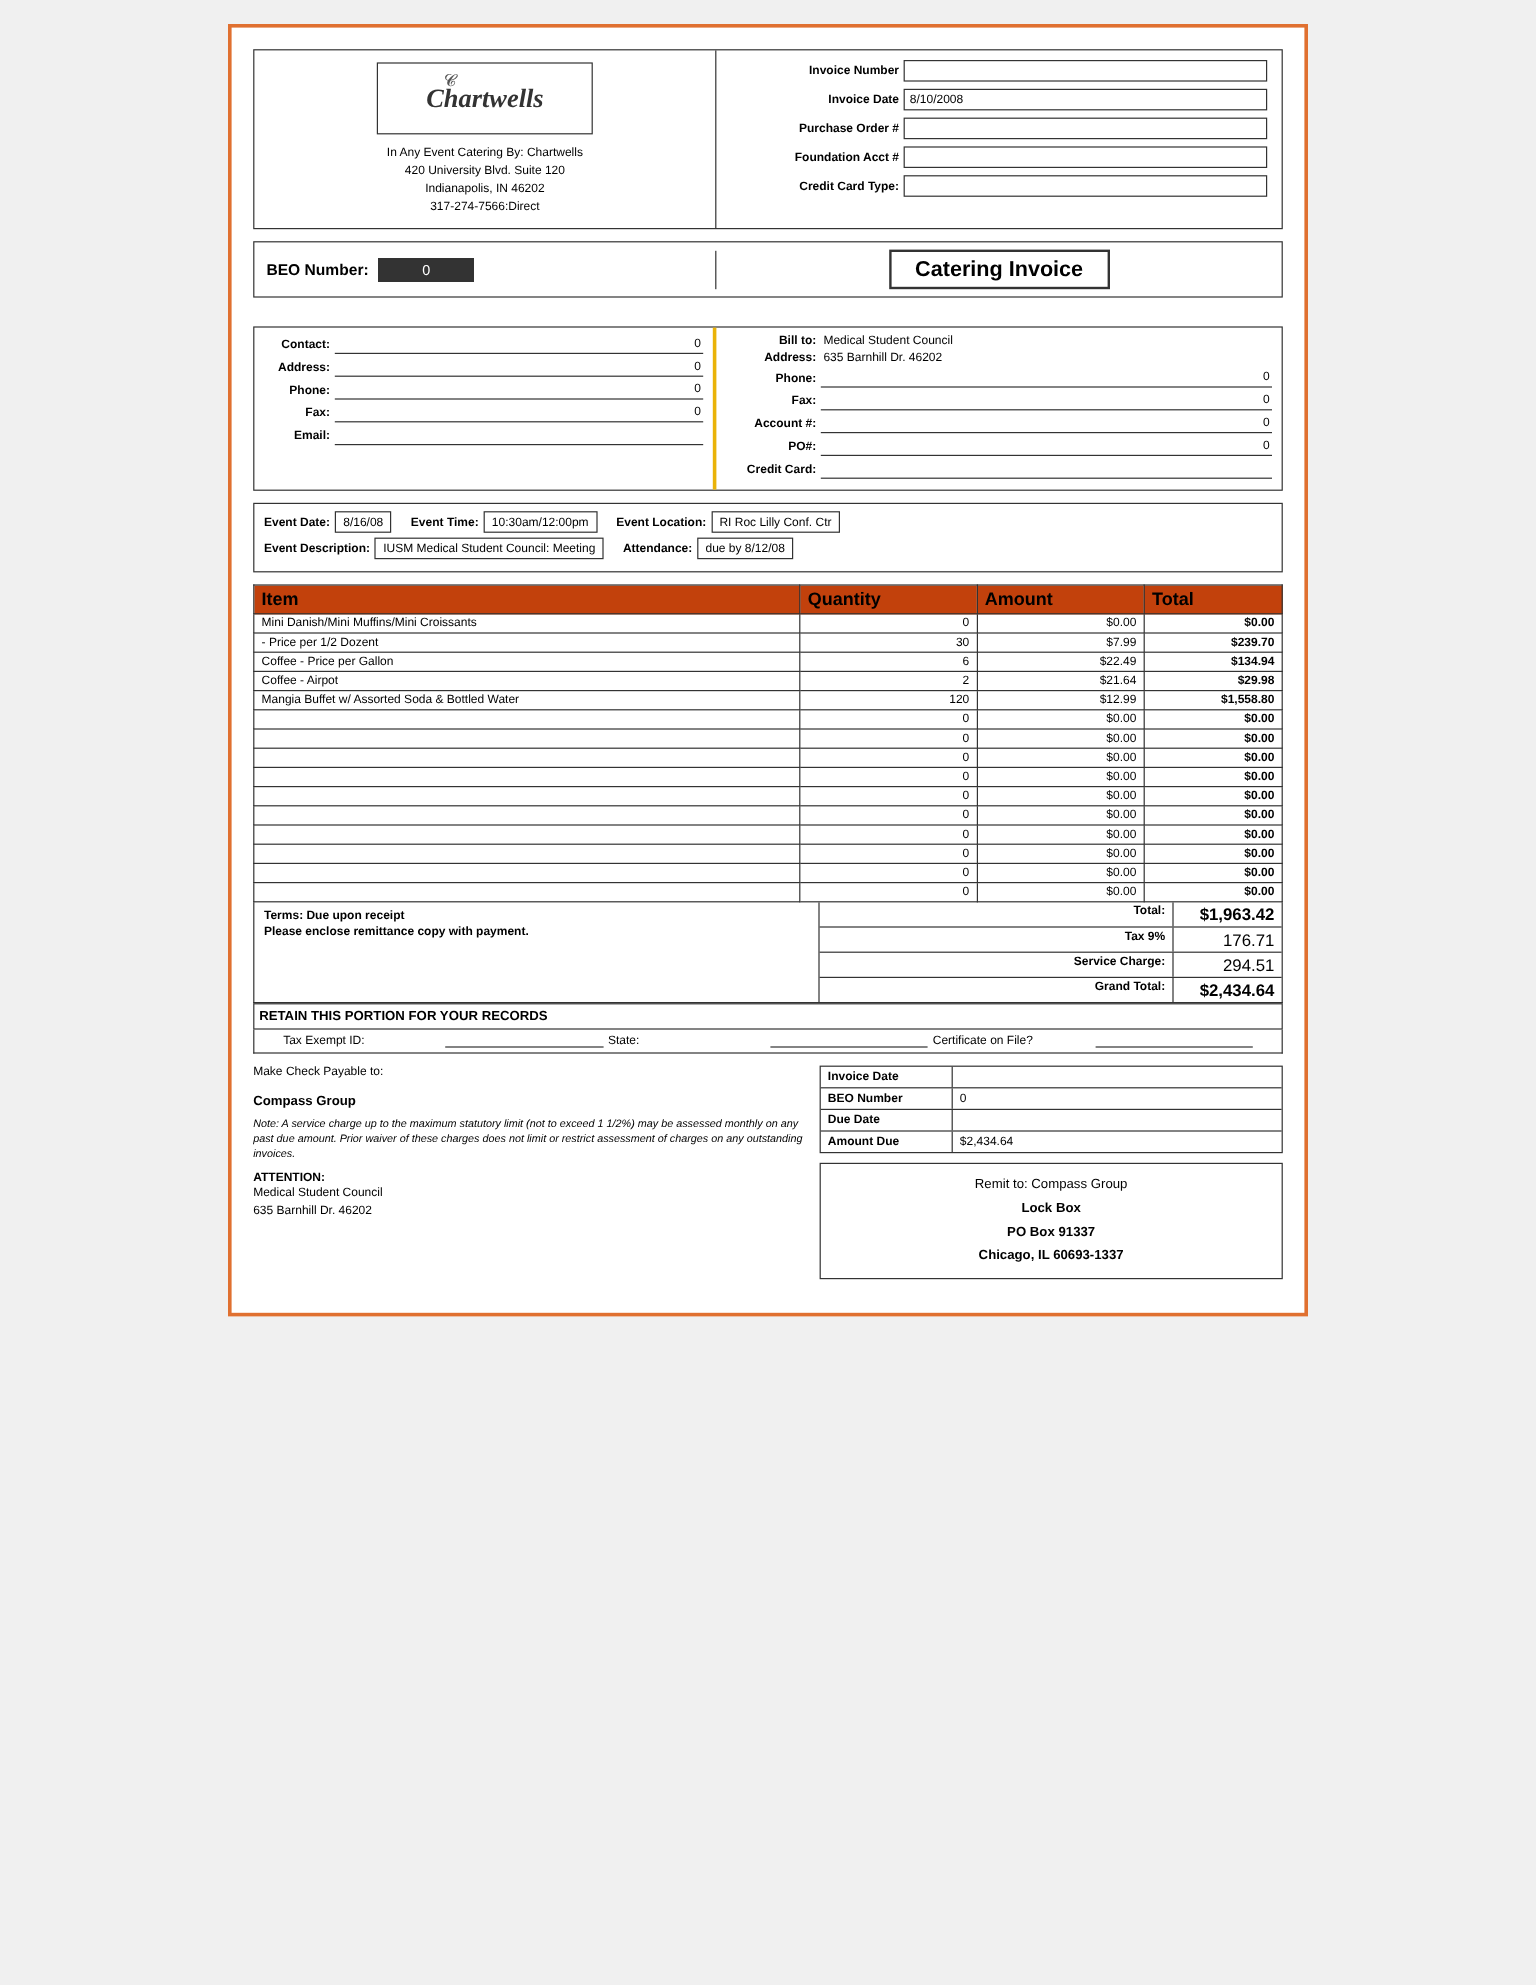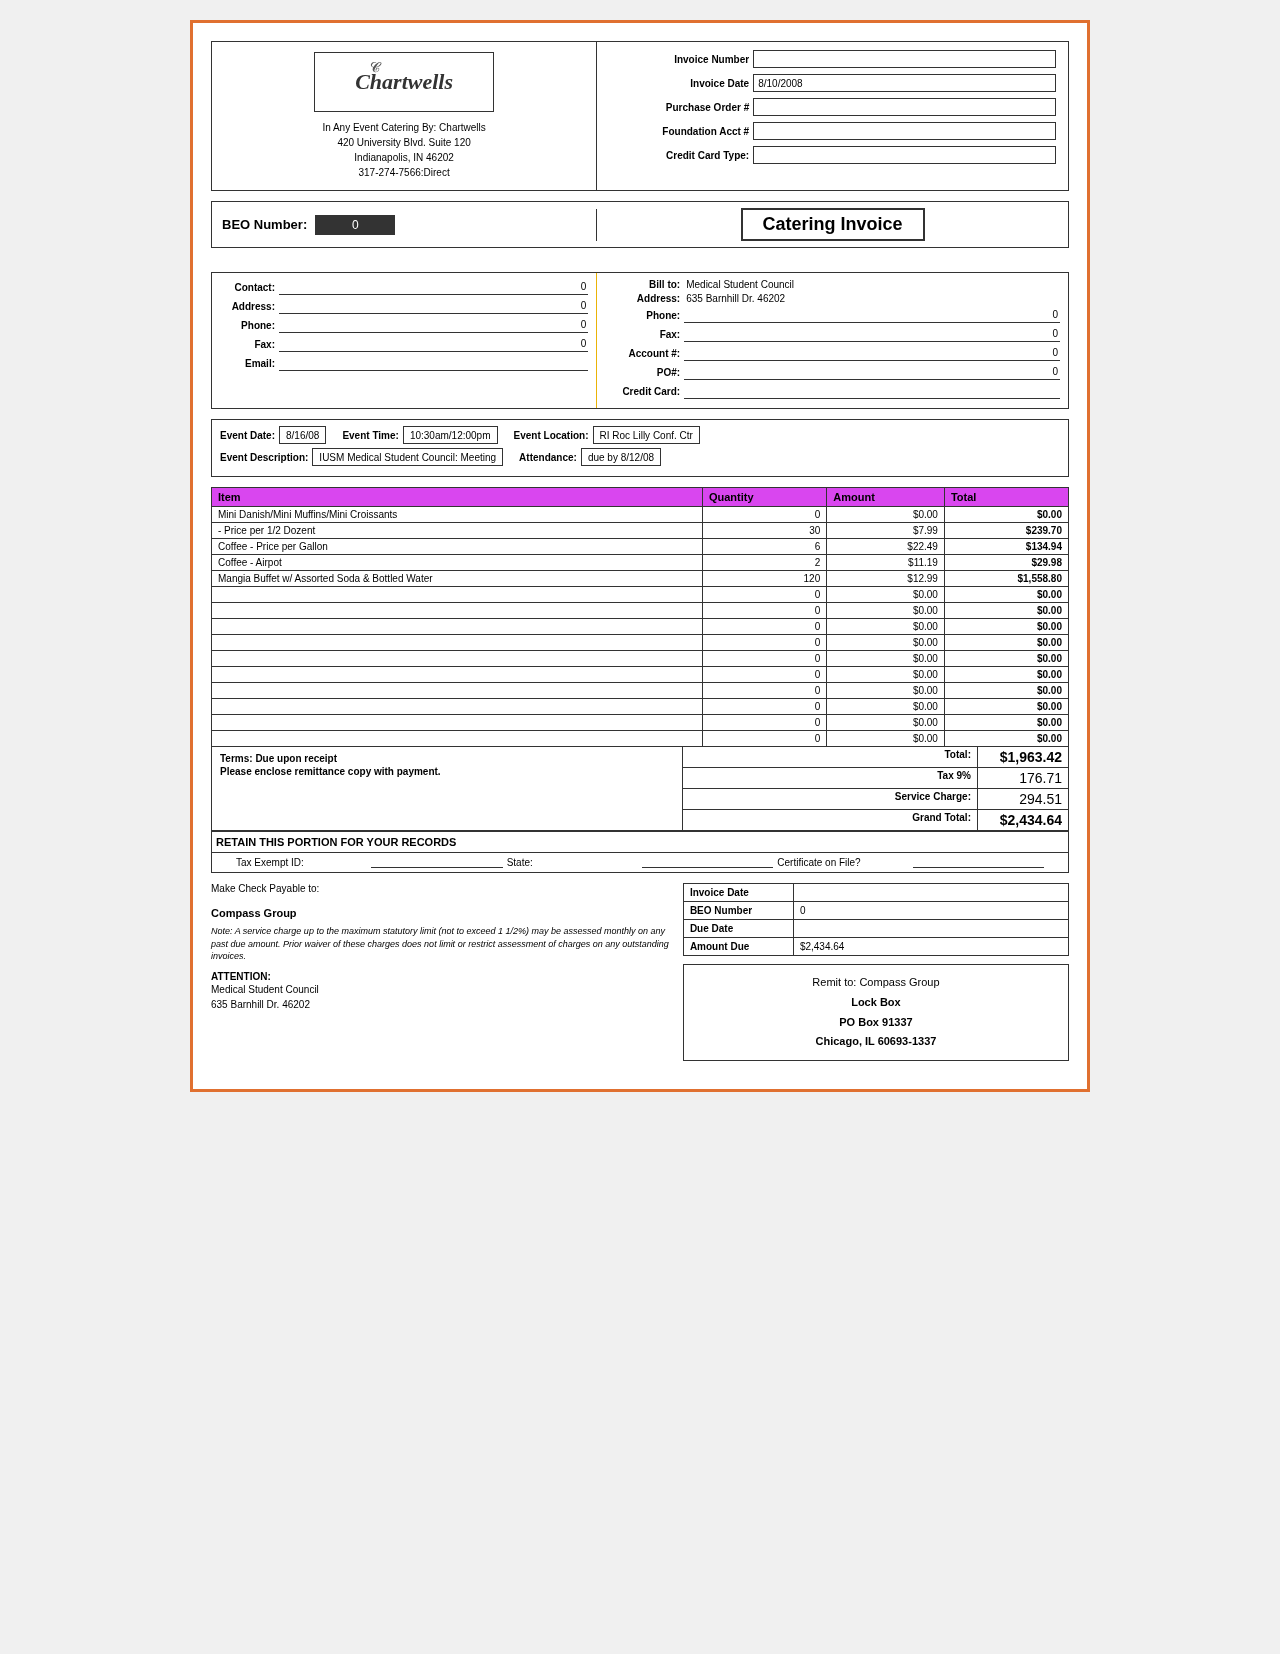--- a/index.html
+++ b/index.html
@@ -130,21 +130,21 @@
       padding: 4px 20px;
     }
     
     .contact-section {
       display: flex;
       border: 1px solid #333;
       margin-bottom: 10px;
     }
     .contact-left {
       width: 45%;
-      border-right: 1px solid #eab308;
+      border-right: 3px solid #eab308;
       padding: 6px 8px;
     }
     .contact-right {
       width: 55%;
       padding: 6px 8px;
     }
     .contact-row {
       display: flex;
       align-items: center;
       margin-bottom: 3px;
@@ -218,22 +218,22 @@
     
     .items-table {
       width: 100%;
       border-collapse: collapse;
       margin-bottom: 0;
     }
     .items-table th {
       border: 1px solid #333;
       padding: 3px 6px;
       font-weight: bold;
-      font-size: 11px;
-      background: #d946ef;
+      font-size: 15px;
+      background: #c2410c;
       text-align: left;
     }
     .items-table td {
       border: 1px solid #333;
       padding: 2px 6px;
       font-size: 10px;
     }
     .items-table td.right {
       text-align: right;
     }
@@ -526,21 +526,21 @@
     </tr>
         <tr>
       <td>Coffee - Price per Gallon</td>
       <td class="right">6</td>
       <td class="right">$22.49</td>
       <td class="bold-right">$134.94</td>
     </tr>
         <tr>
       <td>Coffee - Airpot</td>
       <td class="right">2</td>
-      <td class="right">$11.19</td>
+      <td class="right">$21.64</td>
       <td class="bold-right">$29.98</td>
     </tr>
         <tr>
       <td>Mangia Buffet w/ Assorted Soda &amp; Bottled Water</td>
       <td class="right">120</td>
       <td class="right">$12.99</td>
       <td class="bold-right">$1,558.80</td>
     </tr>
         <tr>
       <td></td>

